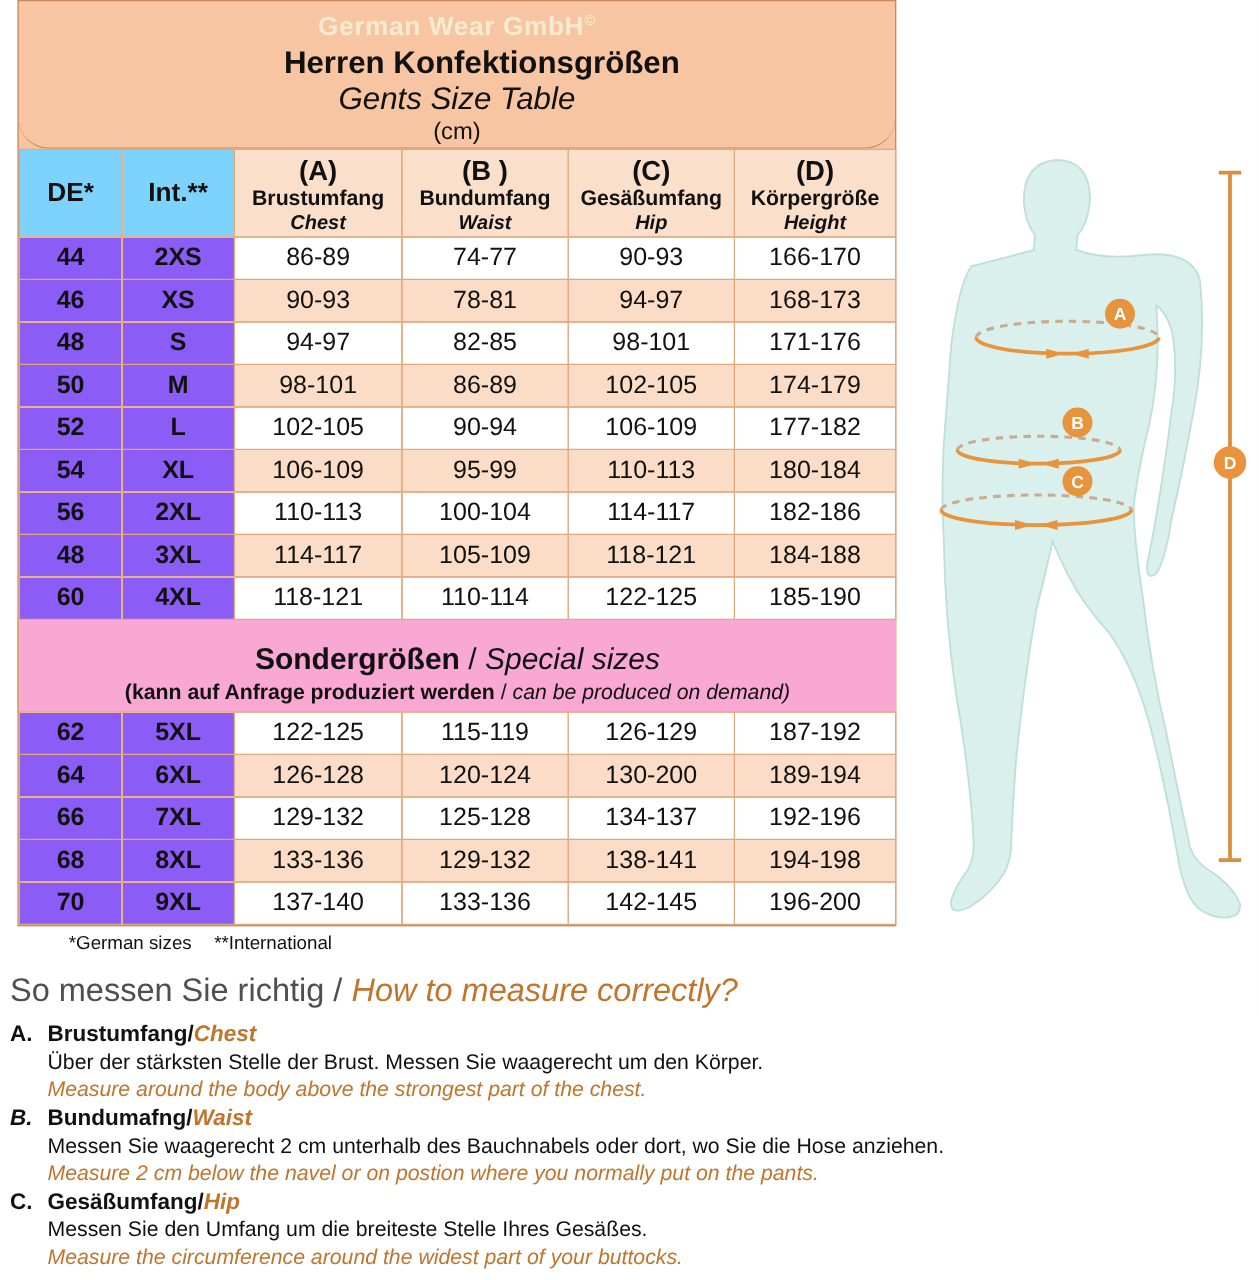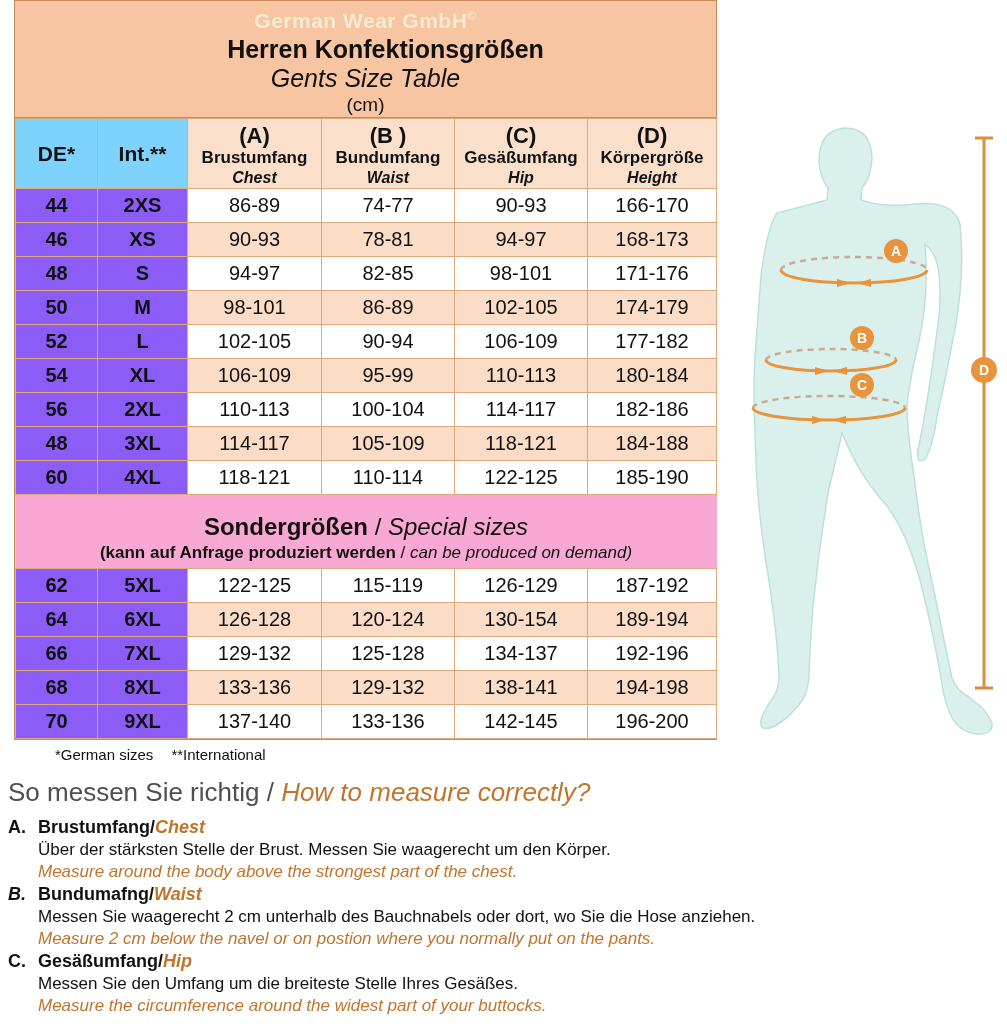--- a/index.html
+++ b/index.html
@@ -6,21 +6,21 @@
   .page {
     position:relative; width:1007px; height:1024px; background:#ffffff;
     font-family:"Liberation Sans", sans-serif; color:#111; overflow:hidden;
   }
 
   
   .table-panel {
     position:absolute; left:14px; top:0; width:703px;
     background:#f7c5a1; border:1px solid #c8895a; box-sizing:border-box;
   }
-  .title-block { text-align:center; padding:2px 0 1px 0; border-bottom:1px solid #c8895a; }
+  .title-block { text-align:center; padding:2px 0 1px 0; border-bottom:1px solid #c8895a;border-radius:24px; }
   .brand { font-size:21px; font-weight:bold; color:#f4ebd1; line-height:26px; letter-spacing:0.5px; }
   .brand sup { font-size:12px; }
   .t-de { font-size:25px; font-weight:bold; line-height:30px;padding-left:40px; }
   .t-en { font-size:25px; font-style:italic; line-height:29px; }
   .t-cm { font-size:19px; line-height:23px; }
 
   table.sizes { border-collapse:collapse; width:100%; table-layout:fixed; }
   table.sizes th, table.sizes td { border:1px solid #dfa87d; text-align:center; padding:0; overflow:hidden; }
   thead th { height:69px; }
   .hd-salmon { background:#7dd3fc; font-size:21px; font-weight:bold; }
@@ -191,21 +191,21 @@
             <td class="c-white">122-125</td>
             <td class="c-white">115-119</td>
             <td class="c-white">126-129</td>
             <td class="c-white">187-192</td>
           </tr>
           <tr>
             <td class="c-size">64</td>
             <td class="c-size">6XL</td>
             <td class="c-pink">126-128</td>
             <td class="c-pink">120-124</td>
-            <td class="c-pink">130-154</td>
+            <td class="c-pink">130-200</td>
             <td class="c-pink">189-194</td>
           </tr>
           <tr>
             <td class="c-size">66</td>
             <td class="c-size">7XL</td>
             <td class="c-white">129-132</td>
             <td class="c-white">125-128</td>
             <td class="c-white">134-137</td>
             <td class="c-white">192-196</td>
           </tr>

